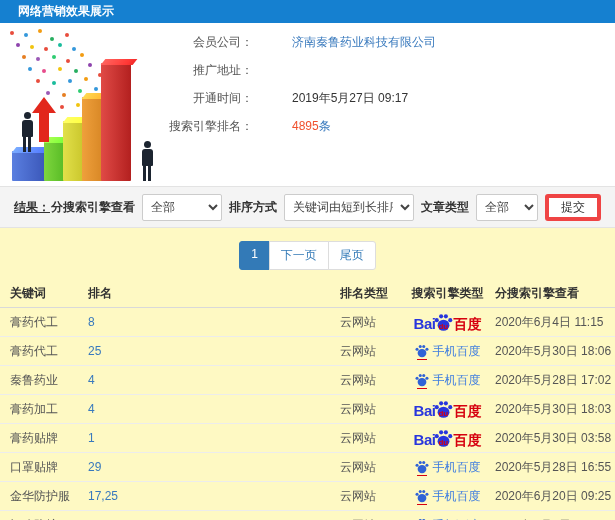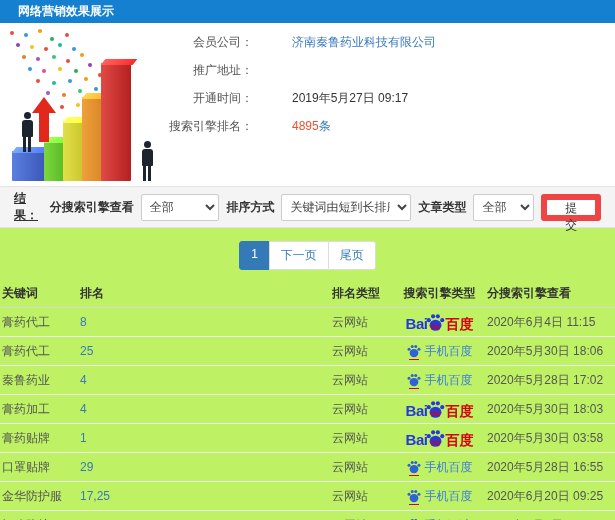--- a/index.html
+++ b/index.html
@@ -1,18 +1,18 @@
 <!DOCTYPE html>
 <html><head>
 <meta charset="utf-8">
 <style>
   html,body { margin:0; padding:0; background:#fff; }
   body { width:615px; height:520px; overflow:hidden;
          font-family:"Liberation Sans", sans-serif; font-size:12px; color:#333; }
-  .page { position:relative; width:615px; height:520px; overflow:hidden; background:#bef264; }
+  .page { position:relative; width:615px; height:520px; overflow:hidden; background:#fef9c3; }
 
   
   .topbar { height:23px; background:#1580d0; color:#fff; line-height:23px;
             padding-left:18px; font-size:12px; font-weight:bold; }
 
   
   .info-section { position:relative; height:163px; background:#fff; }
   .illustration { position:absolute; left:2px; top:2px; width:178px; height:158px; }
   .bar { position:absolute; bottom:2px; border-radius:1px; }
   .bar::before { content:""; position:absolute; left:2px; right:-4px; top:-4px; height:6px;
@@ -57,39 +57,39 @@
   
   .filter-bar { height:40px; background:#f4f4f4; border-top:1px solid #e3e3e3;
                 border-bottom:1px solid #e3e3e3; display:flex; align-items:center;
                 padding:0 14px; }
   .filter-section-label { font-weight:bold; color:#333;text-decoration:underline; }
   .filter-controls { margin-left:auto; display:flex; align-items:center; gap:7px; }
   .filter-controls label { font-weight:bold; color:#333; white-space:nowrap; }
   .filter-controls select { height:27px; border:1px solid #ccc; border-radius:2px;
       background:#fff; color:#444; font-size:12px; font-family:inherit; padding:0 4px; }
   .sel-engine { width:80px; } .sel-sort { width:130px; } .sel-article { width:62px; }
-  .submit-btn { height:27px; padding:0 12px; background:#fff; border:6px solid #ef4444;
+  .submit-btn { height:27px; padding:0 12px; background:#fff; border:4px solid #ef4444;
       border-radius:3px; font-size:12px; color:#333; font-family:inherit; cursor:pointer; }
 
   
   .pagination { display:flex; justify-content:center; margin-top:13px; }
   .page-item { border:1px solid #ddd; background:#fff; color:#337ab7; padding:5px 11px;
                margin-left:-1px; cursor:pointer; font-size:12px; }
   .page-item.active { background:#337ab7; border-color:#337ab7; color:#fff; }
   .page-item:first-child { margin-left:0; border-radius:3px 0 0 3px; }
   .page-item:last-child { border-radius:0 3px 3px 0; }
 
   
   .table { margin-top:10px; }
   .thead { display:flex; align-items:center; height:27px; border-bottom:1px solid #d9d9d9;
            font-weight:bold; color:#333; }
   .trow { display:flex; align-items:center; height:28px; border-bottom:1px solid #ececec;
           color:#555; }
   .c { overflow:hidden; white-space:nowrap; }
-  .col-kw     { width:78px; padding-left:2px; }
+  .col-kw     { width:78px; padding-left:10px; }
   .col-rank   { width:252px; }
   .col-rtype  { width:60px; }
   .col-engine { width:95px; display:flex; justify-content:center; align-items:center; }
   .col-time   { flex:1; }
   .rank-val { color:#3879bd; text-decoration:none; cursor:pointer; }
 
   
   .baidu-pc { display:inline-flex; align-items:flex-end; line-height:1; }
   .baidu-pc .bai { color:#2836dd; font-weight:bold; font-size:15px; letter-spacing:-0.5px; }
   .baidu-pc .cn  { color:#d6010f; font-weight:bold; font-size:14px; }

